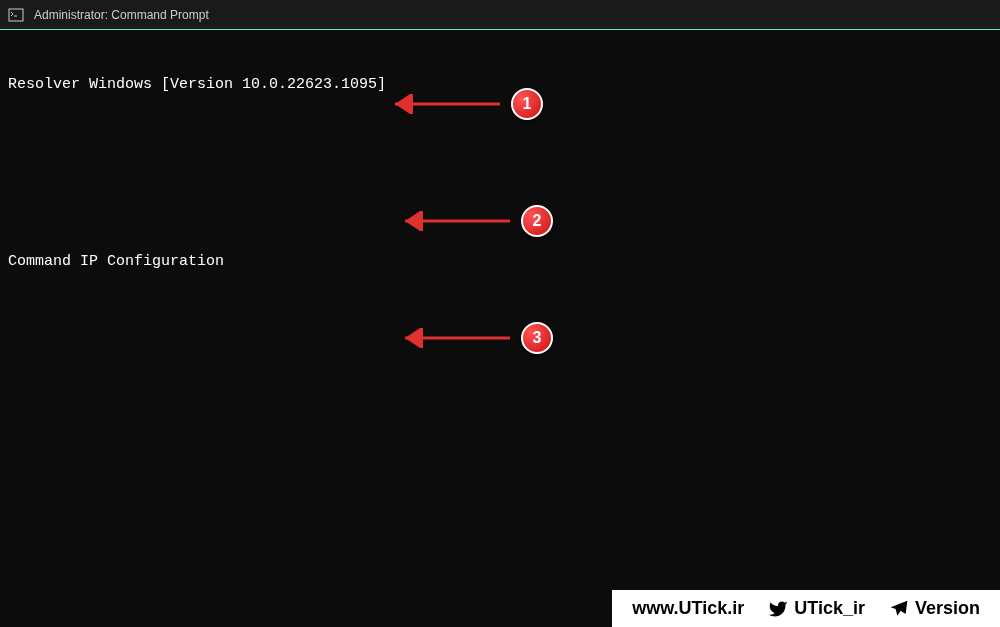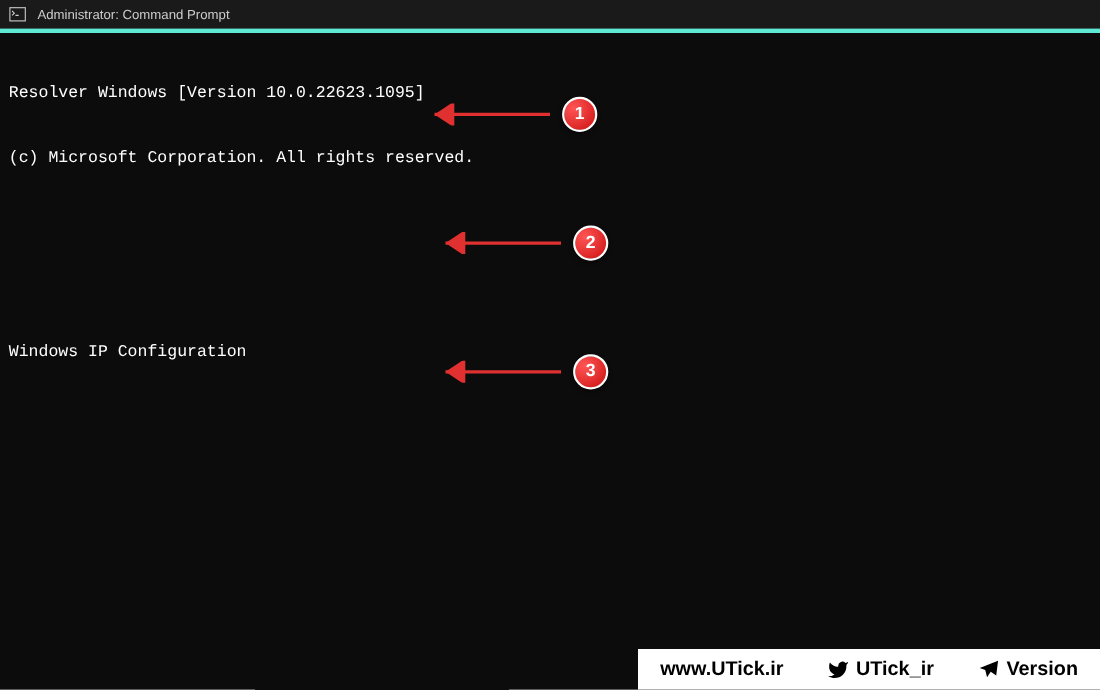--- a/index.html
+++ b/index.html
@@ -20,21 +20,21 @@
       height: 100%;
       background: #0c0c0c;
       position: relative;
     }
     .titlebar {
       height: 30px;
       background: #1a1a1a;
       display: flex;
       align-items: center;
       padding: 0 8px;
-      border-bottom: 4px solid #5eead4;
+      border-bottom: 1px solid #5eead4;
     }
     .titlebar-icon {
       width: 16px;
       height: 16px;
       margin-right: 10px;
       display: flex;
       align-items: center;
       justify-content: center;
     }
     .titlebar-title {
@@ -79,21 +79,21 @@
       box-shadow: 0 2px 4px rgba(0,0,0,0.5);
     }
     .watermark {
       position: absolute;
       bottom: 0;
       right: 0;
       background: #ffffff;
       padding: 8px 20px;
       display: flex;
       align-items: center;
-      gap: 40px;
+      gap: 24px;
       font-family: 'Segoe UI', Arial, sans-serif;
       font-size: 18px;
       color: #000;
       font-weight: 600;
     }
     .watermark-item {
       display: flex;
       align-items: center;
       gap: 6px;
     }
@@ -114,24 +114,23 @@
         <rect x="1" y="2" width="14" height="12" fill="none" stroke="#ccc" stroke-width="1"></rect>
         <path d="M3 5 L5 7 L3 9" fill="none" stroke="#ccc" stroke-width="1"></path>
         <line x1="6" y1="9" x2="9" y2="9" stroke="#ccc" stroke-width="1"></line>
       </svg>
     </span>
     <span class="titlebar-title">Administrator: Command Prompt</span>
   </div>
 
   <div class="terminal">
     <div class="terminal-line">Resolver Windows [Version 10.0.22623.1095]</div>
-    <div class="terminal-line">(c) Microsoft Corporation. All rights reserved.</div>
-    <div class="terminal-line"></div>
-    <div class="terminal-line"></div>
-    <div class="terminal-line">Windows IP Configuration</div>
+    <div class="terminal-line"></div>
+    <div class="terminal-line"></div>
+    <div class="terminal-line">Command IP Configuration</div>
     <div class="terminal-line"></div>
     <div class="terminal-line"></div>
     
     
     
     
     
     
     
     

